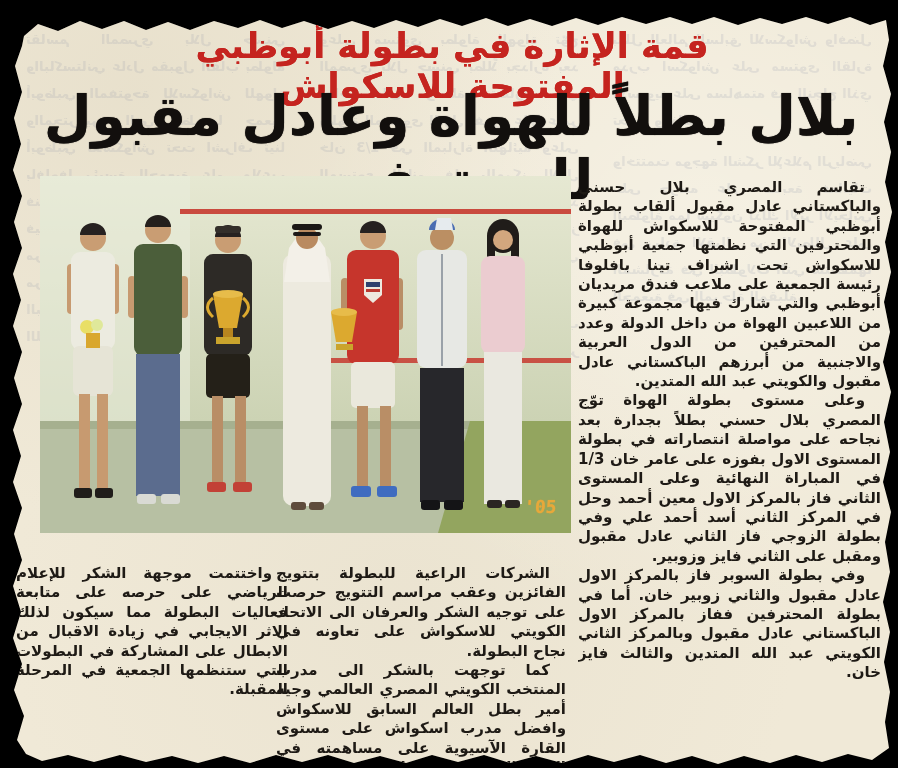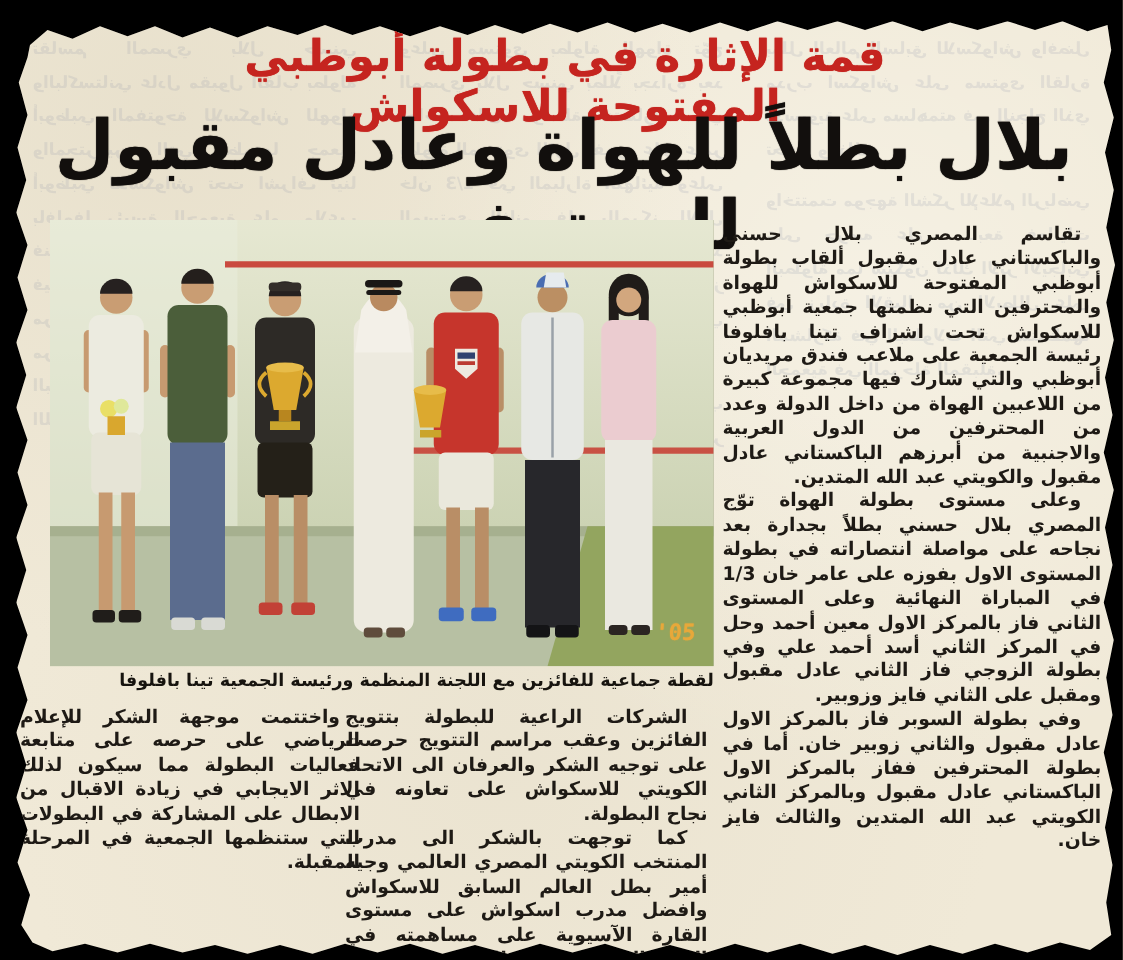--- a/index.html
+++ b/index.html
@@ -222,21 +222,20 @@
           <circle cx="463" cy="64" r="10" fill="#d2a77e"></circle>
           <rect x="441" y="80" width="44" height="98" rx="9" fill="#ebccd0"></rect>
           <rect x="444" y="176" width="38" height="152" fill="#eae8e0"></rect>
           <rect x="447" y="324" width="15" height="8" rx="3" fill="#2b2522"></rect>
           <rect x="465" y="324" width="15" height="8" rx="3" fill="#2b2522"></rect>
         </g>
       </svg>
       <span class="stamp">'05</span>
     </div>
 
-    <div class="caption">لقطة جماعية للفائزين مع اللجنة المنظمة ورئيسة الجمعية تينا بافلوفا</div>
 
     <div class="col col-right" dir="rtl">
       <p>تقاسم المصري بلال حسني والباكستاني عادل مقبول ألقاب بطولة أبوظبي المفتوحة للاسكواش للهواة والمحترفين التي نظمتها جمعية أبوظبي للاسكواش تحت اشراف تينا بافلوفا رئيسة الجمعية على ملاعب فندق مريديان أبوظبي والتي شارك فيها مجموعة كبيرة من اللاعبين الهواة من داخل الدولة وعدد من المحترفين من الدول العربية والاجنبية من أبرزهم الباكستاني عادل مقبول والكويتي عبد الله المتدين.</p>
       <p>وعلى مستوى بطولة الهواة توّج المصري بلال حسني بطلاً بجدارة بعد نجاحه على مواصلة انتصاراته في بطولة المستوى الاول بفوزه على عامر خان 1/3 في المباراة النهائية وعلى المستوى الثاني فاز بالمركز الاول معين أحمد وحل في المركز الثاني أسد أحمد علي وفي بطولة الزوجي فاز الثاني عادل مقبول ومقبل على الثاني فايز وزوبير.</p>
       <p>وفي بطولة السوبر فاز بالمركز الاول عادل مقبول والثاني زوبير خان. أما في بطولة المحترفين ففاز بالمركز الاول الباكستاني عادل مقبول وبالمركز الثاني الكويتي عبد الله المتدين والثالث فايز خان.</p>
 
     </div>
 
     <div class="col col-middle" dir="rtl">
       <p>الشركات الراعية للبطولة بتتويج الفائزين وعقب مراسم التتويج حرصت على توجيه الشكر والعرفان الى الاتحاد الكويتي للاسكواش على تعاونه في نجاح البطولة.</p>

